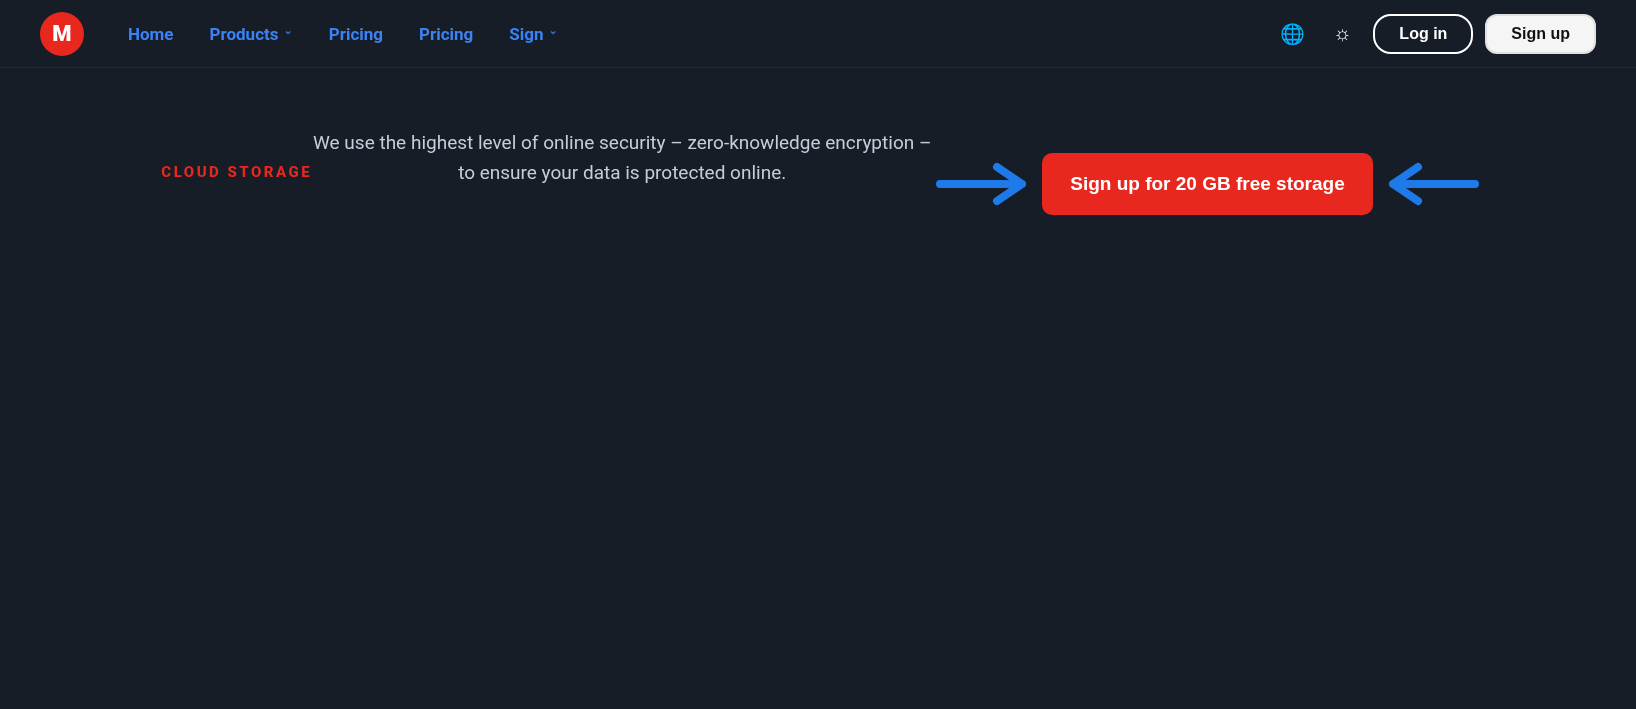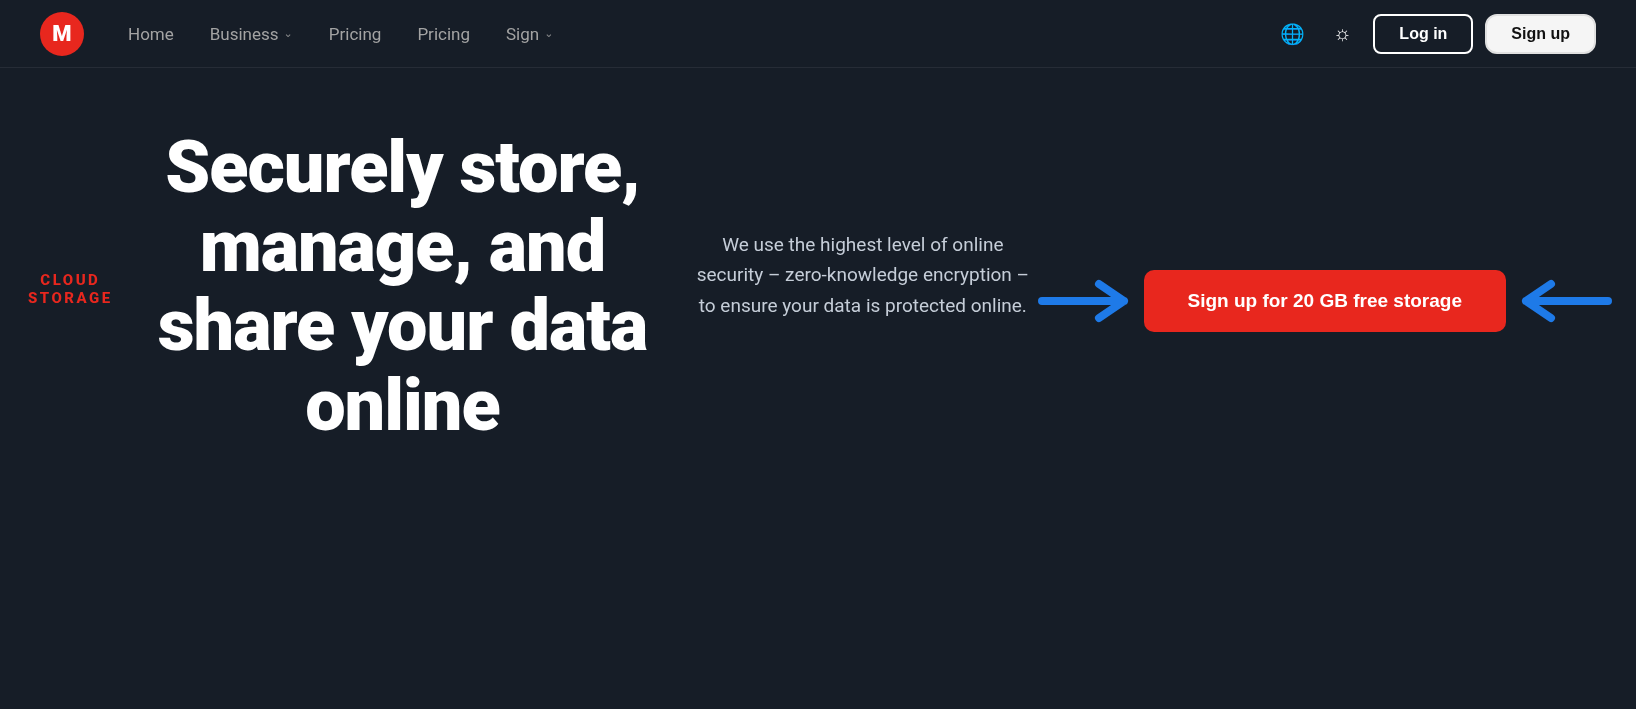--- a/index.html
+++ b/index.html
@@ -45,26 +45,25 @@
 
     .nav-links {
       display: flex;
       align-items: center;
       gap: 8px;
       flex: 1;
     }
 
     .nav-item {
       display: flex;
-      align-items: center;
       gap: 5px;
       padding: 8px 14px;
-      color: #a3a3a3;
+      color: #3b82f6;
       font-size: 17px;
-      font-weight: 400;
+      font-weight: 700;
       cursor: pointer;
       border-radius: 6px;
       text-decoration: none;
       white-space: nowrap;
     }
 
     .chevron {
       font-size: 11px;
       opacity: 0.8;
     }
@@ -85,21 +84,21 @@
       font-size: 20px;
       cursor: pointer;
       display: flex;
       align-items: center;
       justify-content: center;
     }
 
     .btn-login {
       padding: 9px 24px;
       border: 2px solid #ffffff;
-      border-radius: 8px;
+      border-radius: 18px;
       background: transparent;
       color: #ffffff;
       font-size: 16px;
       font-weight: 600;
       cursor: pointer;
     }
 
     .btn-signup {
       padding: 9px 24px;
       border: 2px solid #e0e0e0;
@@ -152,21 +151,21 @@
 
     .cta-row {
       display: flex;
       align-items: center;
       justify-content: center;
       gap: 0;
       position: relative;
     }
 
     .btn-cta {
-      padding: 20px 44px;
+      padding: 20px 28px;
       background: #e8271e;
       color: #ffffff;
       font-size: 19px;
       font-weight: 700;
       border: none;
       border-radius: 10px;
       cursor: pointer;
       white-space: nowrap;
       position: relative;
       z-index: 2;
@@ -184,21 +183,21 @@
 <nav class="navbar">
   <div class="logo-circle">
     <span>M</span>
   </div>
 
   <div class="nav-links">
     <a class="nav-item">
       <span>Home</span>
     </a>
     <a class="nav-item">
-      <span>Business</span>
+      <span>Products</span>
       <span class="chevron">⌄</span>
     </a>
     <a class="nav-item">
       <span>Pricing</span>
     </a>
     <a class="nav-item">
       <span>Pricing</span>
     </a>
     <a class="nav-item">
       <span>Sign</span>
@@ -217,21 +216,20 @@
       <span>Log in</span>
     </button>
     <button class="btn-signup">
       <span>Sign up</span>
     </button>
   </div>
 </nav>
 
 <section class="hero">
   <p class="hero-label">CLOUD STORAGE</p>
-  <h1 class="hero-title">Securely store, manage, and share your data online</h1>
   <p class="hero-subtitle">We use the highest level of online security – zero-knowledge encryption – to ensure your data is protected online.</p>
 
   <div class="cta-row">
 
     <svg class="arrow-svg" viewBox="0 0 110 46" fill="none" xmlns="http://www.w3.org/2000/svg">
       <path d="M8 23 L90 23 M65 6 L90 23 L65 40" stroke="#1e7ae8" stroke-width="8" stroke-linecap="round" stroke-linejoin="round"></path>
     </svg>
 
     <button class="btn-cta">
       <span>Sign up for 20 GB free storage</span>

